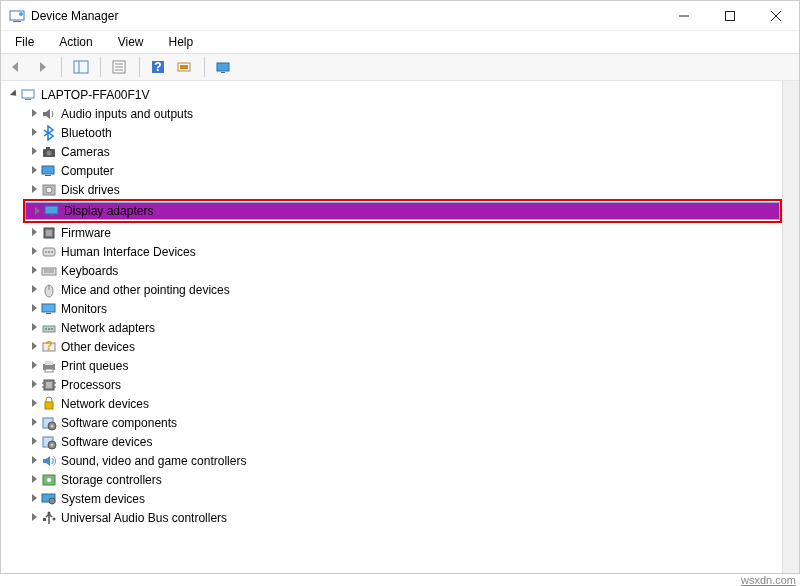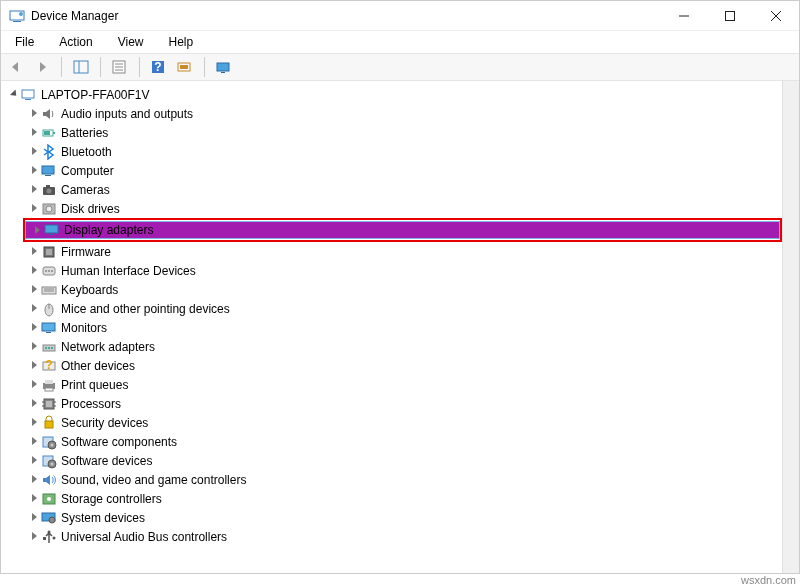--- a/index.html
+++ b/index.html
@@ -18,21 +18,21 @@
     .node { display: flex; align-items: center; height: 19px; white-space: nowrap; user-select: none; position: relative; }
     .caret { width: 14px; text-align: center; color: #777; font-size: 10px; }
     .caret.expanded::before { content: ""; display: inline-block; width: 0; height: 0; border-left: 5px solid #555; border-top: 4px solid transparent; border-bottom: 4px solid transparent; transform: rotate(45deg); }
     .caret.collapsed::before { content: ""; display: inline-block; width: 0; height: 0; border-left: 5px solid #777; border-top: 4px solid transparent; border-bottom: 4px solid transparent; }
     .node .dev-icon { width: 16px; height: 16px; margin-right: 4px; display: inline-flex; align-items: center; justify-content: center; }
     .children { margin-left: 16px; }
     .child .node { padding-left: 4px; }
     .highlight { border: 2px solid #e60000; padding: 1px 0; }
     .highlight .node { background: #a21caf; border: 1px solid #7eb4ea; height: 18px; padding-right: 6px; }
     .scrollbar { width: 17px; background: #f0f0f0; border-left: 1px solid #e0e0e0; }
-    .watermark { position: fixed; right: 4px; bottom: 0; font-size: 11px; color: #888; }
+    .watermark { position: fixed; right: 4px; bottom: 0; font-size: 11px; color: #888; text-decoration: underline; }
     svg { display: block; }
   </style>
 </head>
 <body>
 
 <div class="window">
 
   <div class="titlebar">
     <span class="app-icon">
       <svg width="16" height="16">
@@ -139,62 +139,49 @@
                 </svg>
               </span>
               <span>Audio inputs and outputs</span>
             </div>
           </div>
           <div class="child">
             <div class="node">
               <span class="caret collapsed"></span>
               <span class="dev-icon">
                 <svg width="16" height="16">
-                  <rect x="2" y="5" width="10" height="6" fill="none" stroke="#4a9"></rect>
-                  <rect x="12" y="7" width="2" height="2" fill="#4a9"></rect>
-                  <rect x="3" y="6" width="6" height="4" fill="#4a9"></rect>
-                </svg>
-              </span>
-              <span>Batteries</span>
-            </div>
-          </div>
-          <div class="child">
-            <div class="node">
-              <span class="caret collapsed"></span>
-              <span class="dev-icon">
-                <svg width="16" height="16">
                   <path d="M7 1l5 4-4 3 4 3-5 4V1z M7 8L3 5 M7 8l-4 3" fill="none" stroke="#1e7fe0" stroke-width="1.5"></path>
                 </svg>
               </span>
               <span>Bluetooth</span>
-            </div>
-          </div>
-          <div class="child">
-            <div class="node">
-              <span class="caret collapsed"></span>
-              <span class="dev-icon">
-                <svg width="16" height="16">
-                  <rect x="1" y="3" width="12" height="8" fill="#4aa3df" stroke="#2d6aa3"></rect>
-                  <rect x="4" y="12" width="6" height="1" fill="#2d6aa3"></rect>
-                </svg>
-              </span>
-              <span>Computer</span>
             </div>
           </div>
           <div class="child">
             <div class="node">
               <span class="caret collapsed"></span>
               <span class="dev-icon">
                 <svg width="16" height="16">
                   <rect x="2" y="5" width="12" height="8" fill="#555" rx="1"></rect>
                   <circle cx="8" cy="9" r="2.5" fill="#888"></circle>
                   <rect x="5" y="3" width="4" height="2" fill="#555"></rect>
                 </svg>
               </span>
               <span>Cameras</span>
+            </div>
+          </div>
+          <div class="child">
+            <div class="node">
+              <span class="caret collapsed"></span>
+              <span class="dev-icon">
+                <svg width="16" height="16">
+                  <rect x="1" y="3" width="12" height="8" fill="#4aa3df" stroke="#2d6aa3"></rect>
+                  <rect x="4" y="12" width="6" height="1" fill="#2d6aa3"></rect>
+                </svg>
+              </span>
+              <span>Computer</span>
             </div>
           </div>
           <div class="child">
             <div class="node">
               <span class="caret collapsed"></span>
               <span class="dev-icon">
                 <svg width="16" height="16">
                   <rect x="2" y="3" width="12" height="10" fill="#bbb" stroke="#888"></rect>
                   <circle cx="8" cy="8" r="3" fill="#eee" stroke="#888"></circle>
                 </svg>
@@ -334,21 +321,21 @@
           </div>
           <div class="child">
             <div class="node">
               <span class="caret collapsed"></span>
               <span class="dev-icon">
                 <svg width="16" height="16">
                   <rect x="4" y="6" width="8" height="7" fill="#e6b800" stroke="#aa8800"></rect>
                   <path d="M5 6 V4 a3 3 0 0 1 6 0 V6" fill="none" stroke="#aa8800"></path>
                 </svg>
               </span>
-              <span>Security devices</span>
+              <span>Network devices</span>
             </div>
           </div>
           <div class="child">
             <div class="node">
               <span class="caret collapsed"></span>
               <span class="dev-icon">
                 <svg width="16" height="16">
                   <rect x="2" y="3" width="10" height="10" fill="#cde" stroke="#4a88c7"></rect>
                   <circle cx="11" cy="11" r="4" fill="#888" stroke="#555"></circle>
                   <circle cx="11" cy="11" r="1.5" fill="#ccc"></circle>

